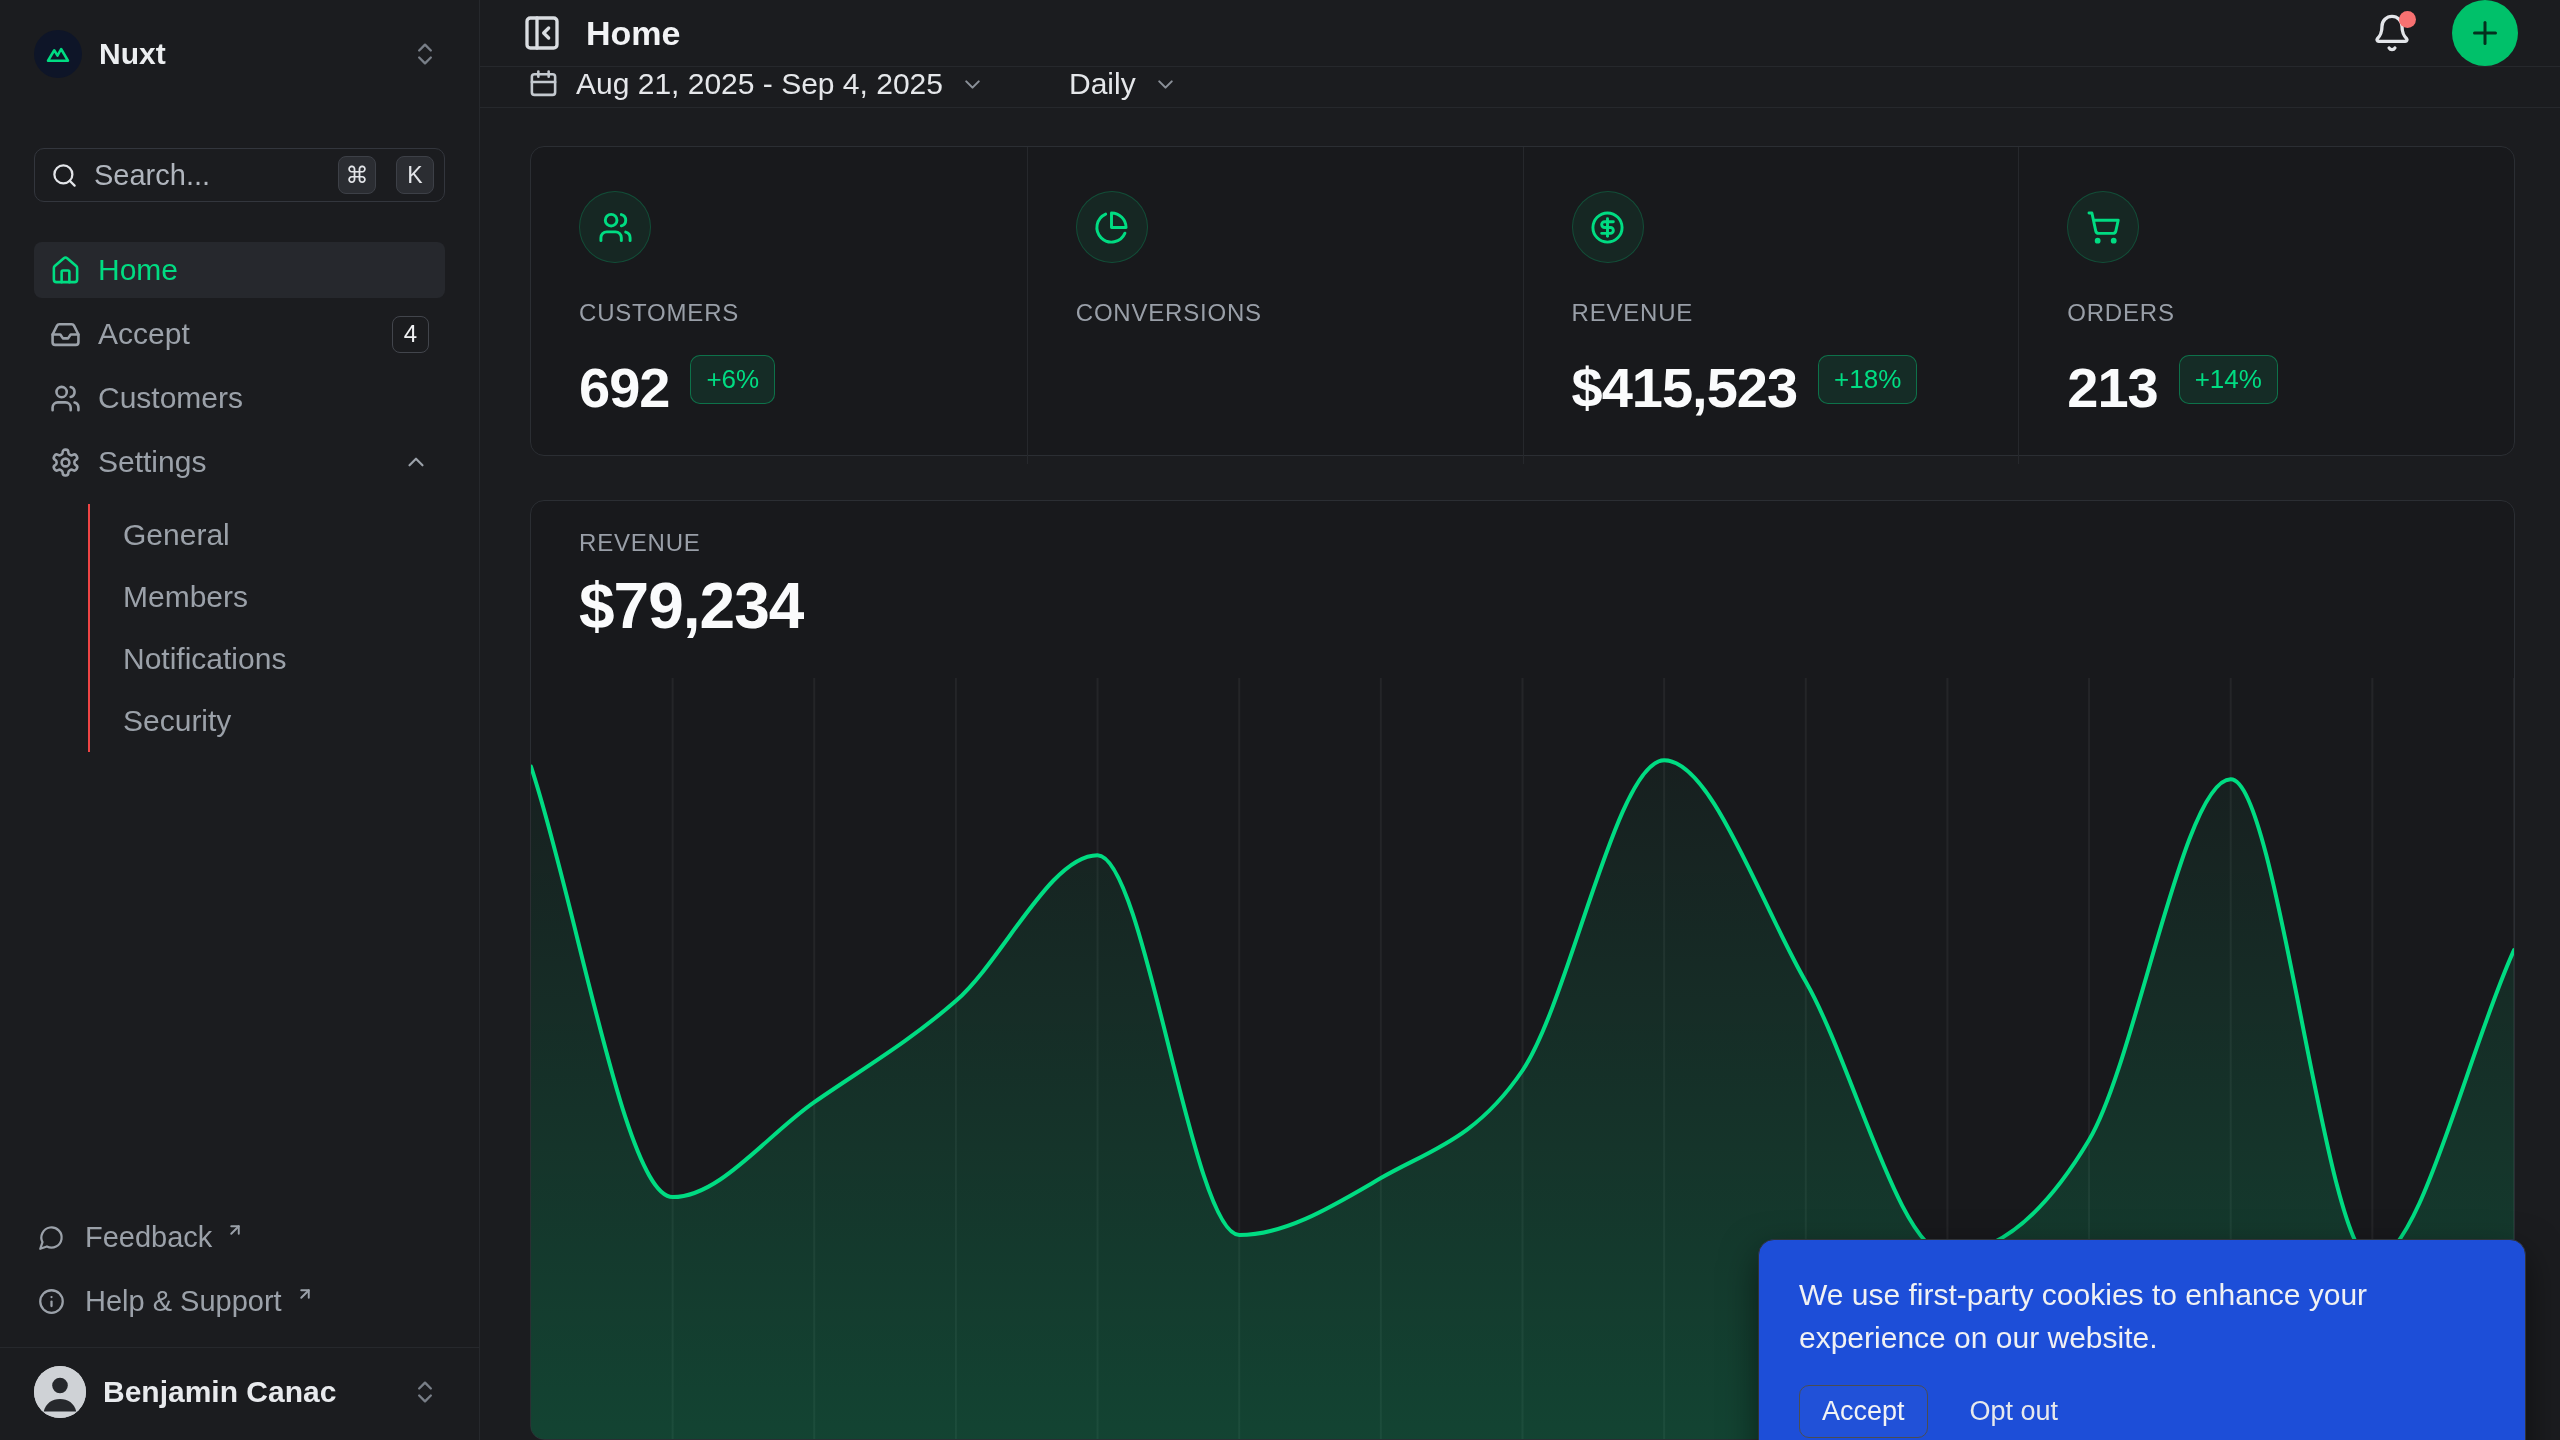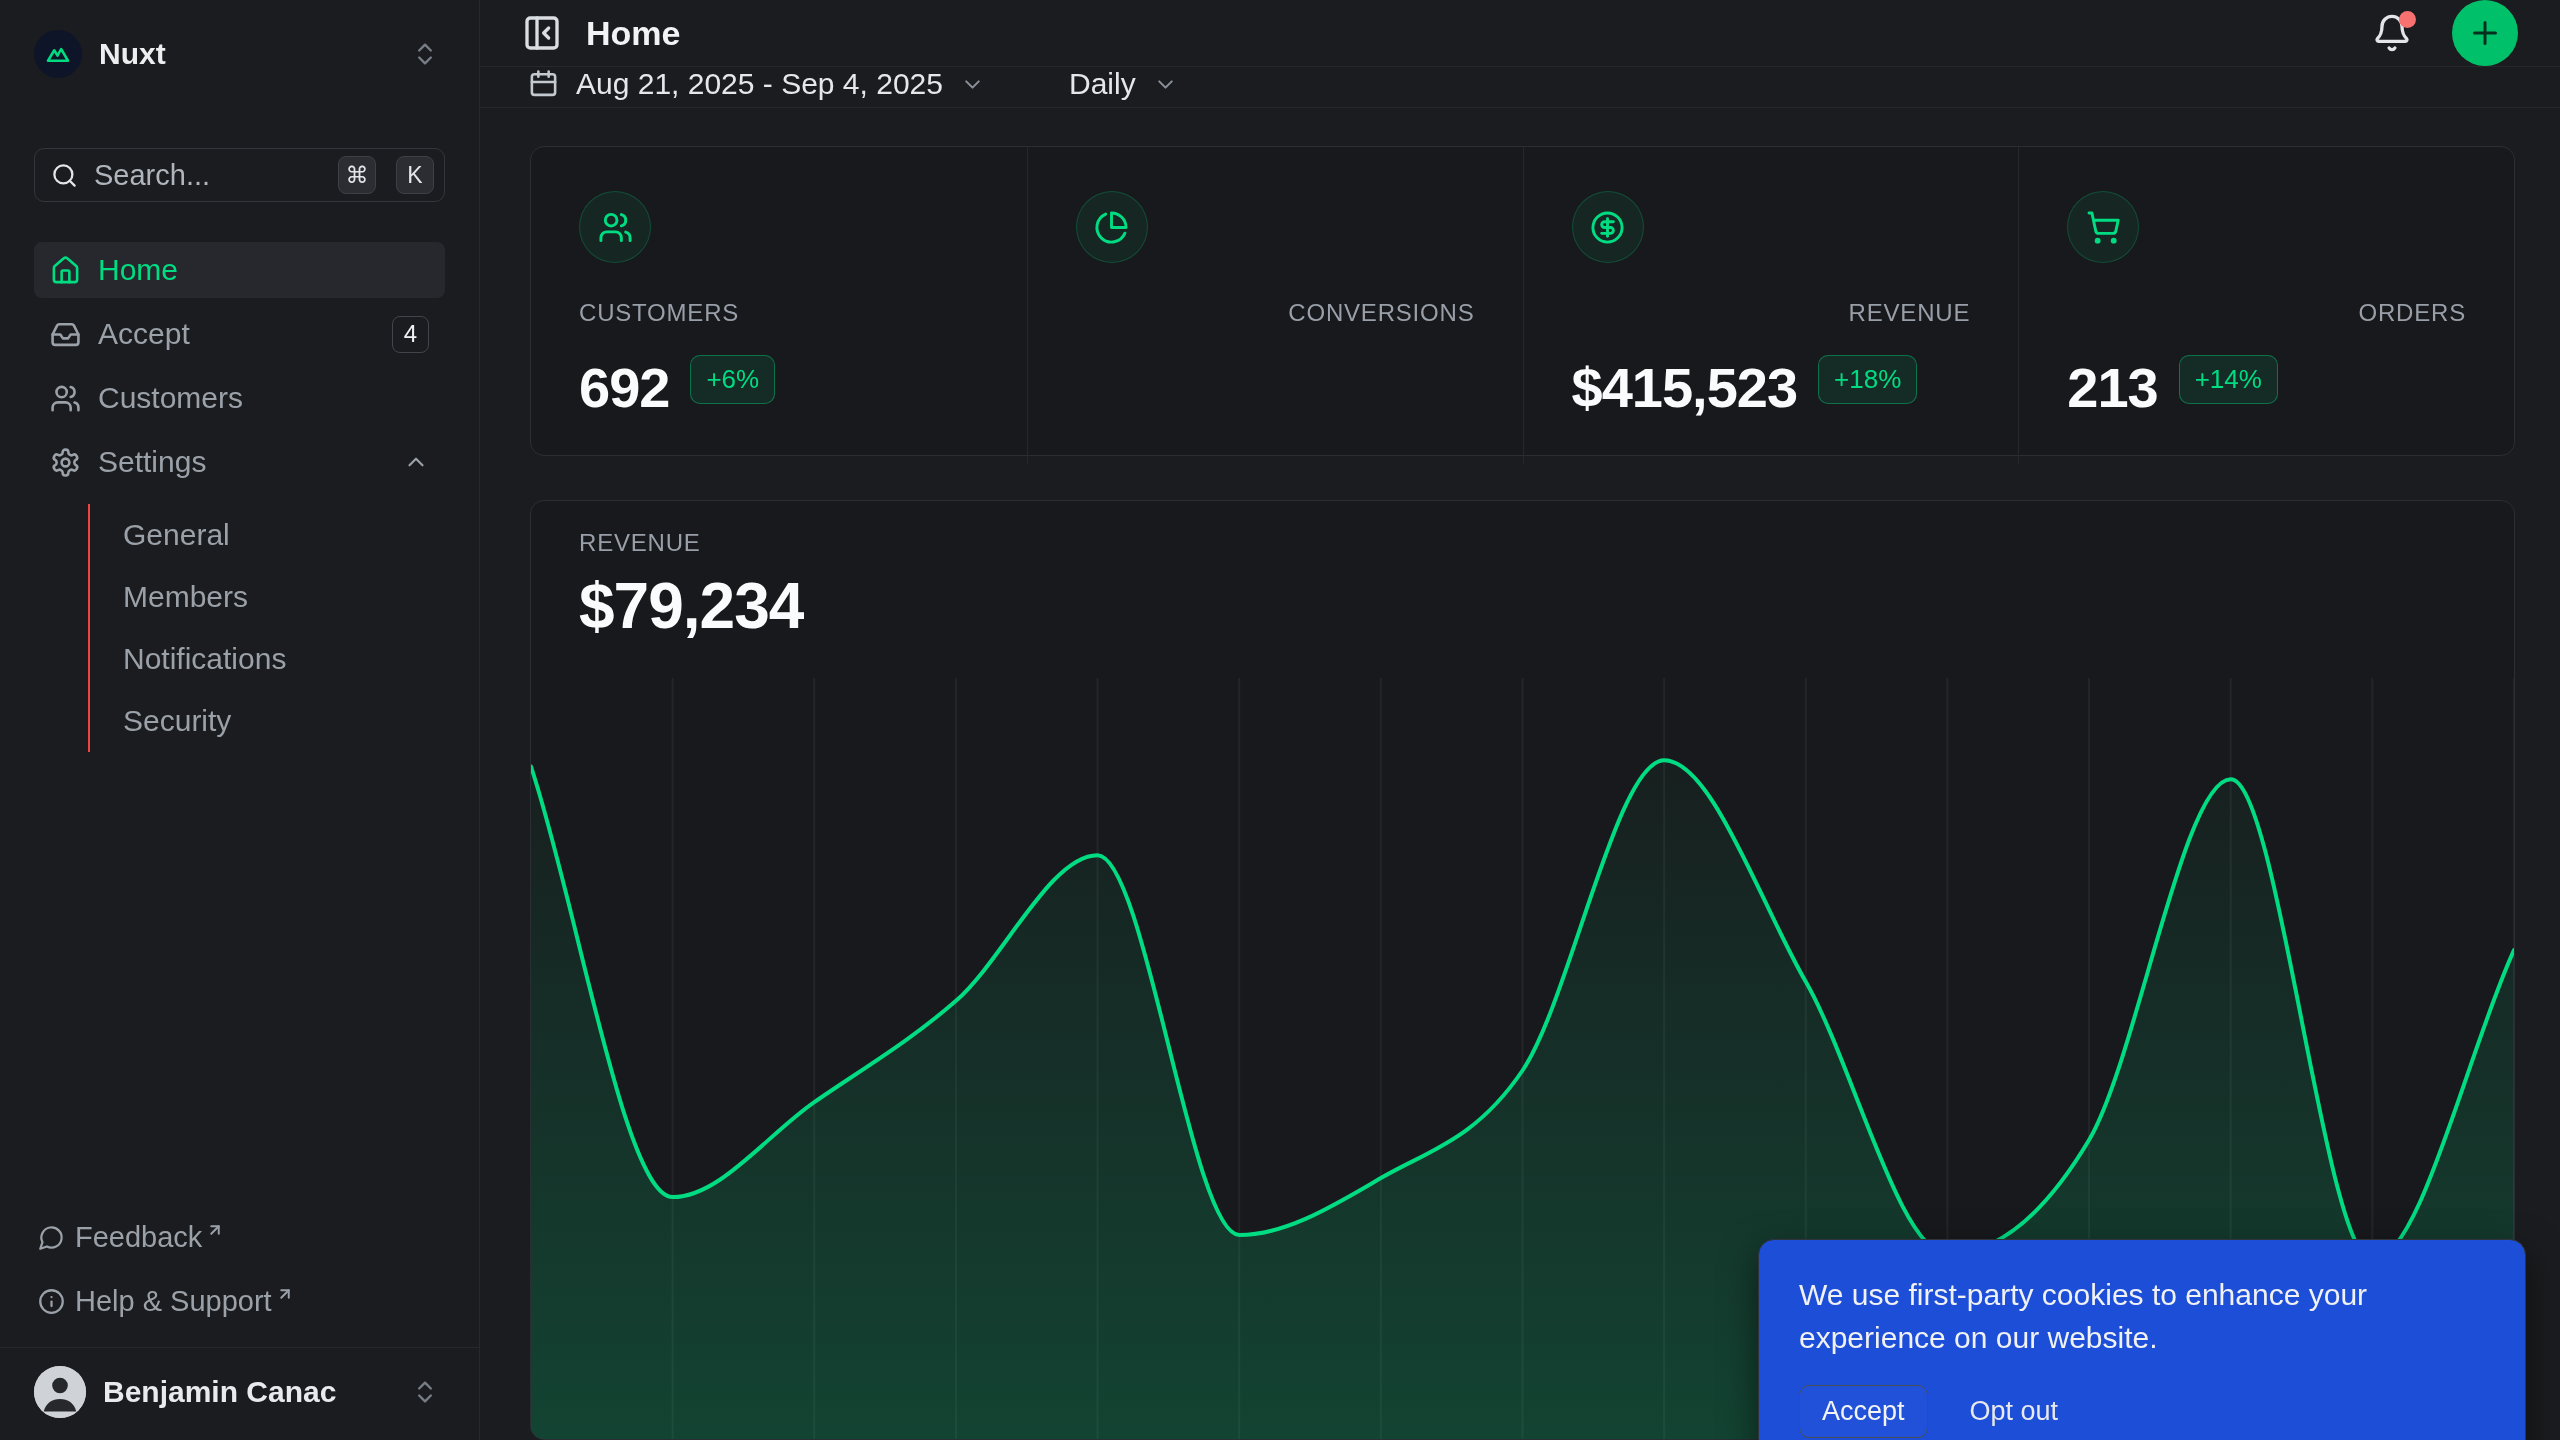--- a/index.html
+++ b/index.html
@@ -75,21 +75,21 @@
   }
   .nav-child {
     height:62px; display:flex; align-items:center;
     padding-left:33px; font-size:30px; color:#9ba1a9; cursor:pointer;
   }
 
   .side-spacer { flex:1; }
 
   .side-footer { margin:0 34px; display:flex; flex-direction:column; gap:12px; }
   .foot-link {
-    height:52px; display:flex; align-items:center; gap:10px;
+    height:52px; display:flex; align-items:center; gap:20px;
     color:#9ba1a9; font-size:29px; cursor:pointer; padding:0 4px;
   }
   .foot-link svg.f-ico { width:27px; height:27px; }
   .ext-arrow { width:18px; height:18px; margin:-14px 0 0 -6px; color:#9ba1a9; }
 
   .side-divider { margin-top:20px; border-top:1px solid #26282c; }
   .user-row {
     padding:18px 34px 22px; display:flex; align-items:center; gap:17px; cursor:pointer;
   }
   .avatar {
@@ -136,21 +136,21 @@
   .tool-btn .dd-chev { width:25px; height:25px; color:#8a9098; }
 
   .content { padding:38px 45px 0 50px; flex:1; position:relative; }
 
   .stats-row {
     height:310px; border:1px solid #2b2e33; border-radius:14px;
     background:#18191c;
     display:grid; grid-template-columns:repeat(4,1fr);
   }
   .stat-cell { padding:44px 48px; }
-  .stat-cell + .stat-cell { border-left:1px solid #26282c;text-align:right; }
+  .stat-cell + .stat-cell { border-left:1px solid #26282c; }
   .stat-icon-wrap {
     width:72px; height:72px; border-radius:50%;
     background:rgba(0,220,130,0.07); border:1px solid rgba(0,220,130,0.22);
     display:flex; align-items:center; justify-content:center; color:#00DC82;
   }
   .stat-icon-wrap svg { width:35px; height:35px; }
   .stat-label {
     margin-top:36px; font-size:24px; font-weight:500;
     letter-spacing:0.8px; color:#999fa8;
   }

